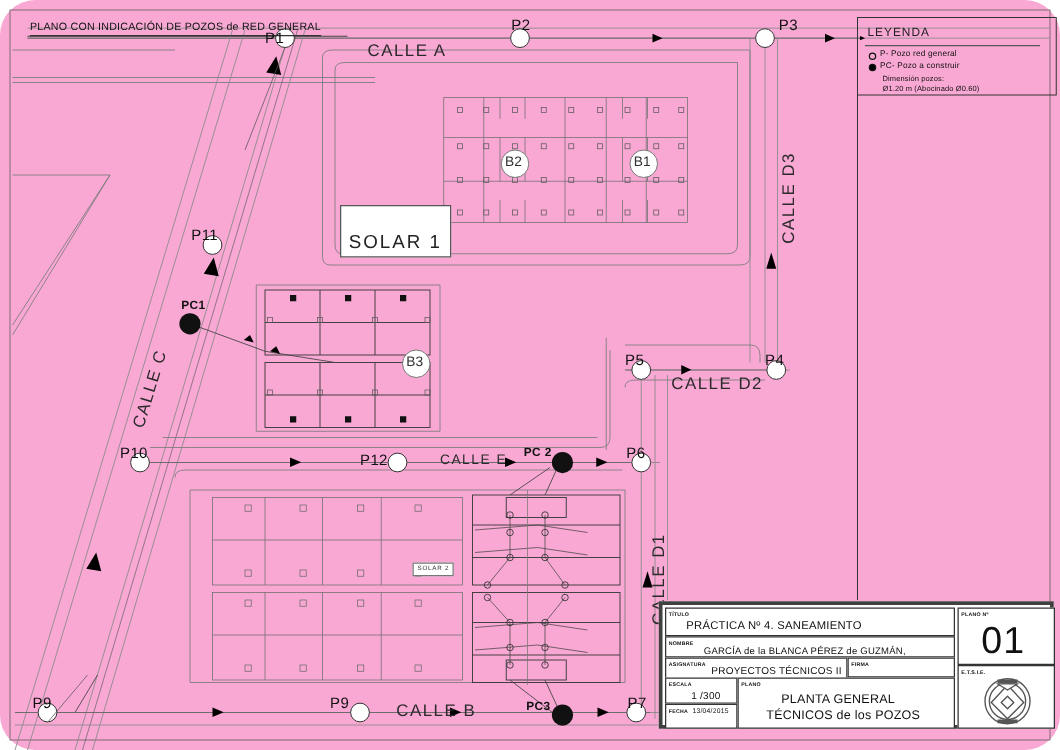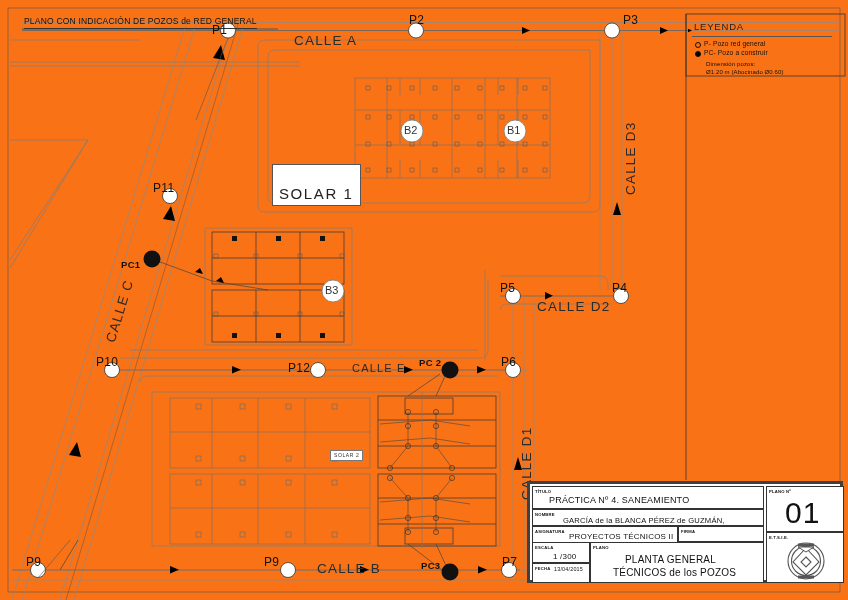--- a/index.html
+++ b/index.html
@@ -1,18 +1,18 @@
 <!DOCTYPE html>
 <html><head>
 <meta charset="utf-8">
 <style>
   html,body{margin:0;padding:0;background:#fff;}
   body{width:848px;height:600px;overflow:hidden;
        font-family:"Liberation Sans","DejaVu Sans",sans-serif;color:#1a1a1a;}
-  #sheet{position:relative;width:848px;height:600px;background:#f97316;}
+  #sheet{position:relative;width:848px;height:600px;background:#f9a8d4;border-radius:28px;}
   svg{position:absolute;left:0;top:0;}
   .lbl{position:absolute;white-space:nowrap;line-height:1;}
   .street{font-size:13.5px;letter-spacing:1.2px;color:#2a2a2a;}
   .node{font-size:12px;color:#111;letter-spacing:.3px;}
   .node-b{font-size:9.5px;color:#111;font-weight:600;letter-spacing:.3px;}
   .vstreet{transform-origin:0 0;}
   .solar{font-size:15px;letter-spacing:1.6px;border:1px solid #555;
          padding:21px 6px 4px 6px;background:#fff;color:#222;}
   .solar2{font-size:5px;letter-spacing:.6px;border:1px solid #777;
           padding:2px 3px;background:#fff;color:#333;}
@@ -352,21 +352,21 @@
   <div class="lbl node" style="left:595px;top:14px;padding-left:28px;">P3</div>
   <div class="lbl node" style="left:612px;top:282px;">P4</div>
   <div class="lbl node" style="left:500px;top:282px;">P5</div>
   <div class="lbl node" style="left:501px;top:356px;">P6</div>
   <div class="lbl node" style="left:502px;top:556px;">P7</div>
   <div class="lbl node" style="left:26px;top:556px;">P9</div>
   <div class="lbl node" style="left:264px;top:556px;">P9</div>
   <div class="lbl node" style="left:96px;top:356px;">P10</div>
   <div class="lbl node" style="left:153px;top:182px;">P11</div>
   <div class="lbl node" style="left:288px;top:362px;">P12</div>
-  <div class="lbl node-b" style="left:121px;top:240px;margin-top:20px;">PC1</div>
+  <div class="lbl node-b" style="left:145px;top:240px;">PC1</div>
   <div class="lbl node-b" style="left:419px;top:358px;text-align:right;">PC 2</div>
   <div class="lbl node-b" style="left:421px;top:561px;">PC3</div>
 
   <div class="lbl" style="left:404px;top:125px;font-size:11px;color:#333;">B2</div>
   <div class="lbl" style="left:507px;top:125px;font-size:11px;color:#333;">B1</div>
   <div class="lbl" style="left:325px;top:285px;font-size:11px;color:#333;">B3</div>
 
   <div class="lbl solar" style="left:272px;top:164px;">SOLAR 1</div>
   <div class="lbl solar2" style="left:330px;top:450px;">SOLAR 2</div>
 

